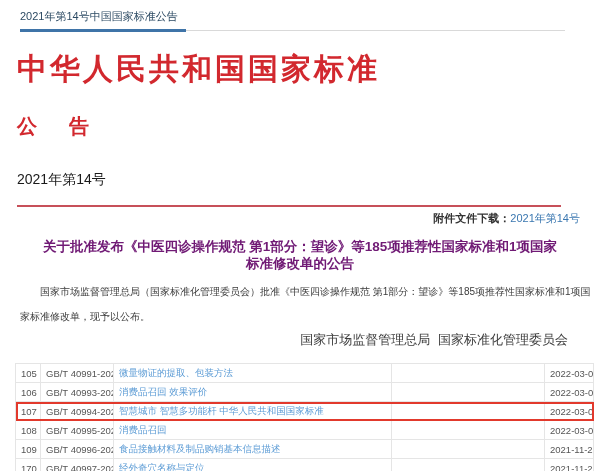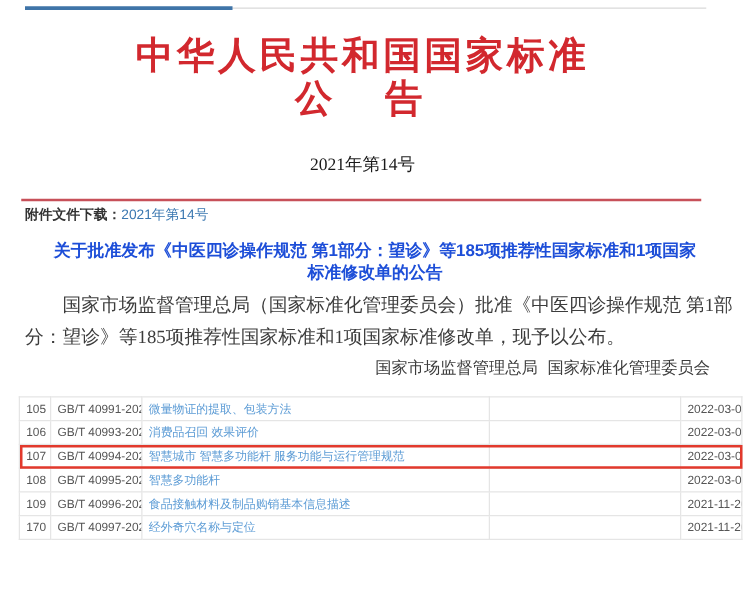--- a/index.html
+++ b/index.html
@@ -27,33 +27,33 @@
     position: absolute;
     left: 0; bottom: -2px;
     width: 166px; height: 3px;
     background: #3f74a8;
   }
 
   
   .announcement {
     width: 546px;
     margin-left: 17px;
-    text-align: center;
-    font-family: Liberation Serif, serif;
+    font-family: Liberation Sans, sans-serif;
   }
   .announcement .big-title {
     margin-top: 20px;
     font-size: 30px;
     font-weight: bold;
     letter-spacing: 3px;
     color: #d2282e;
     line-height: 36px;
   }
   .announcement .big-title2 {
-    font-size: 30px;
+    margin-top: 22px;
+    font-size: 20px;
     font-weight: bold;
     letter-spacing: 6px;
     color: #d2282e;
     line-height: 34px;
   }
   .announcement .issue-no {
     margin-top: 26px;
     font-size: 14px;
     color: #1a1a1a;
     line-height: 20px;
@@ -63,37 +63,38 @@
     margin: 16px 0 0 17px;
     width: 544px;
     height: 2px;
     background: #c75059;
   }
 
   .attachment-row {
     margin: 4px 20px 12px 20px;
     font-size: 11px;
     line-height: 15px;
+    text-align: right;
   }
   .attachment-row .label { font-weight: bold; color: #333; }
   .attachment-row .link { color: #3a77b0; text-decoration: none; cursor: pointer; }
 
   .notice-heading {
     margin: 7px 40px 0 40px;
     text-align: center;
     font-size: 13.5px;
     font-weight: bold;
-    color: #1d4ed8;
+    color: #701a75;
     line-height: 17px;
   }
 
   .notice-body {
     margin: 7px 7px 0 20px;
-    font-family: Liberation Serif, serif;
-    font-size: 15px;
+    font-family: Liberation Sans, sans-serif;
+    font-size: 10px;
     color: #3c3c3c;
     line-height: 25px;
     text-indent: 2em;
   }
 
   .signature {
     margin: 2px 32px 0 0;
     text-align: right;
     font-family: Liberation Mono, monospace;
     font-size: 13px;
@@ -125,20 +126,21 @@
   td.c-title { width: 278px; }
   td.c-replaced { width: 153px; }
   td.c-date { width: 49px; text-align: center; padding: 0 1px; }
   .std-link { color: #5b9bd5; text-decoration: none; cursor: pointer; }
   tr.highlighted { outline: 2px solid #e2392c; outline-offset: -2px; }
 </style>
 </head>
 <body>
 
 <div class="page-header">
+  <span class="crumb">2021年第14号中国国家标准公告</span>
   <div class="active-underline"></div>
 </div>
 
 <div class="announcement">
   <div class="big-title">中华人民共和国国家标准</div>
   <div class="big-title2">公　告</div>
   <div class="issue-no">2021年第14号</div>
 </div>
 
 <div class="red-divider"></div>
@@ -166,28 +168,28 @@
         <tr>
     <td class="c-index">106</td>
     <td class="c-code">GB/T 40993-2021</td>
     <td class="c-title"><a class="std-link">消费品召回 效果评价</a></td>
     <td class="c-replaced"></td>
     <td class="c-date">2022-03-01</td>
   </tr>
         <tr class="highlighted">
     <td class="c-index">107</td>
     <td class="c-code">GB/T 40994-2021</td>
-    <td class="c-title"><a class="std-link">智慧城市 智慧多功能杆 服务功能与运行管理规范</a></td>
+    <td class="c-title"><a class="std-link">智慧城市 智慧多功能杆 中华人民共和国国家标准</a></td>
     <td class="c-replaced"></td>
     <td class="c-date">2022-03-01</td>
   </tr>
         <tr>
     <td class="c-index">108</td>
     <td class="c-code">GB/T 40995-2021</td>
-    <td class="c-title"><a class="std-link">智慧多功能杆</a></td>
+    <td class="c-title"><a class="std-link">消费品召回</a></td>
     <td class="c-replaced"></td>
     <td class="c-date">2022-03-01</td>
   </tr>
         <tr>
     <td class="c-index">109</td>
     <td class="c-code">GB/T 40996-2021</td>
     <td class="c-title"><a class="std-link">食品接触材料及制品购销基本信息描述</a></td>
     <td class="c-replaced"></td>
     <td class="c-date">2021-11-26</td>
   </tr>

